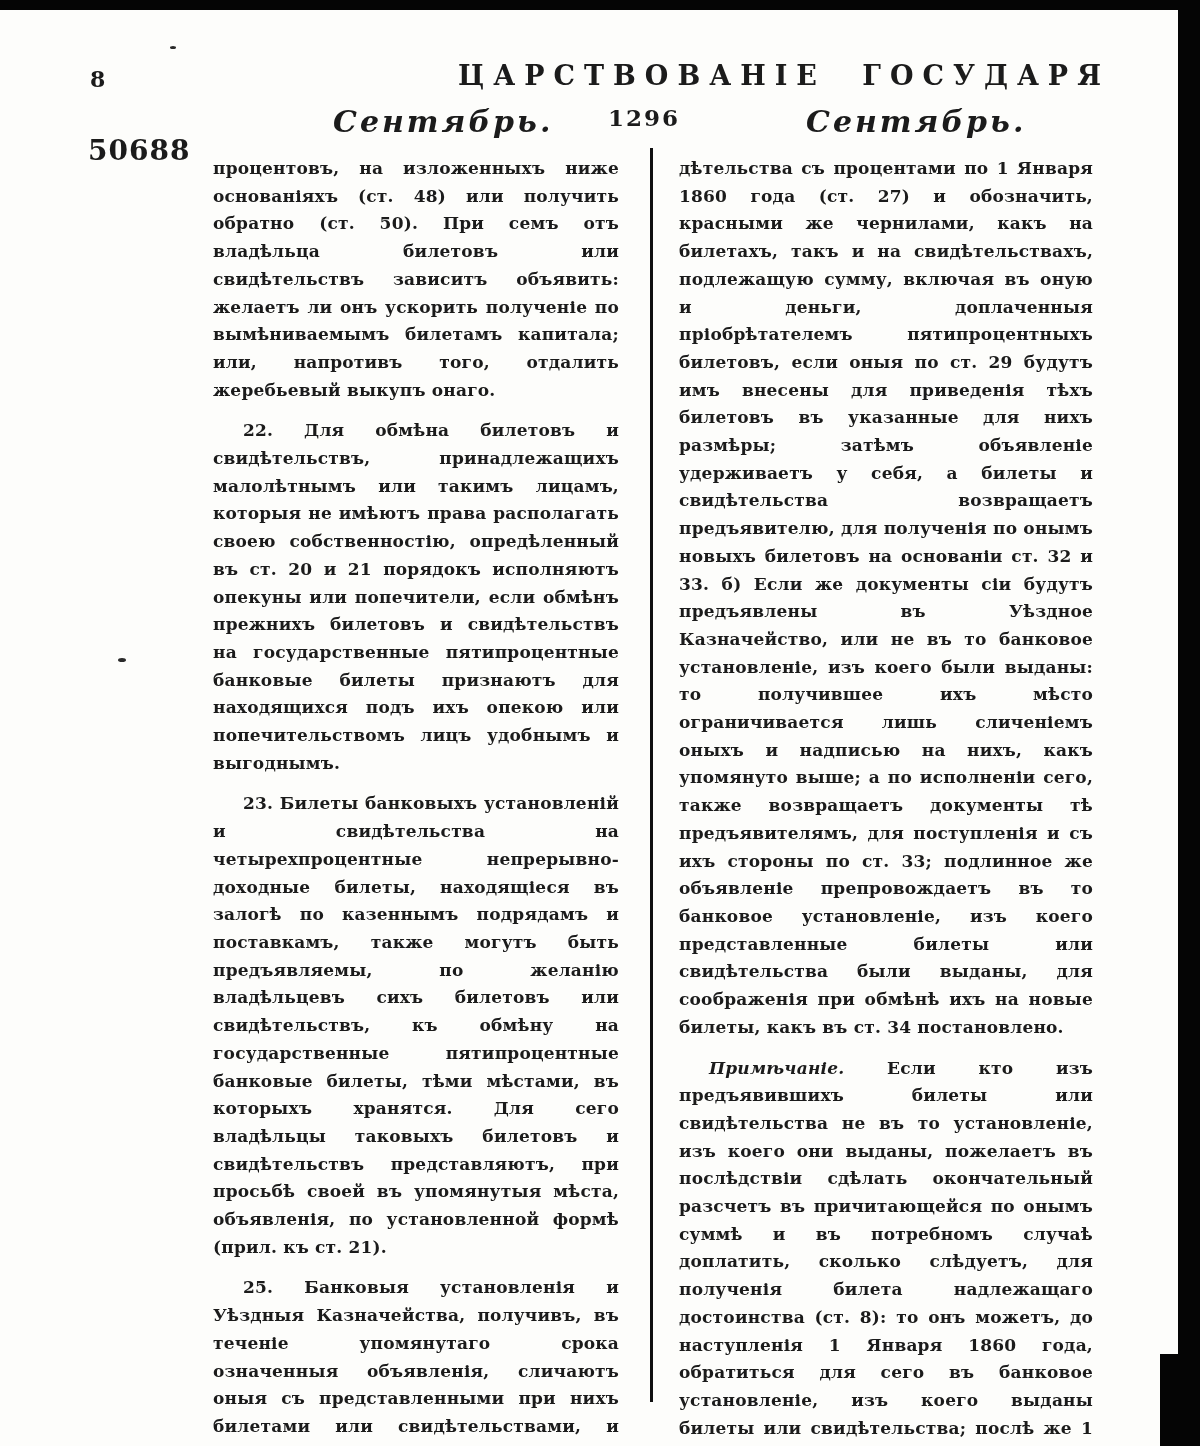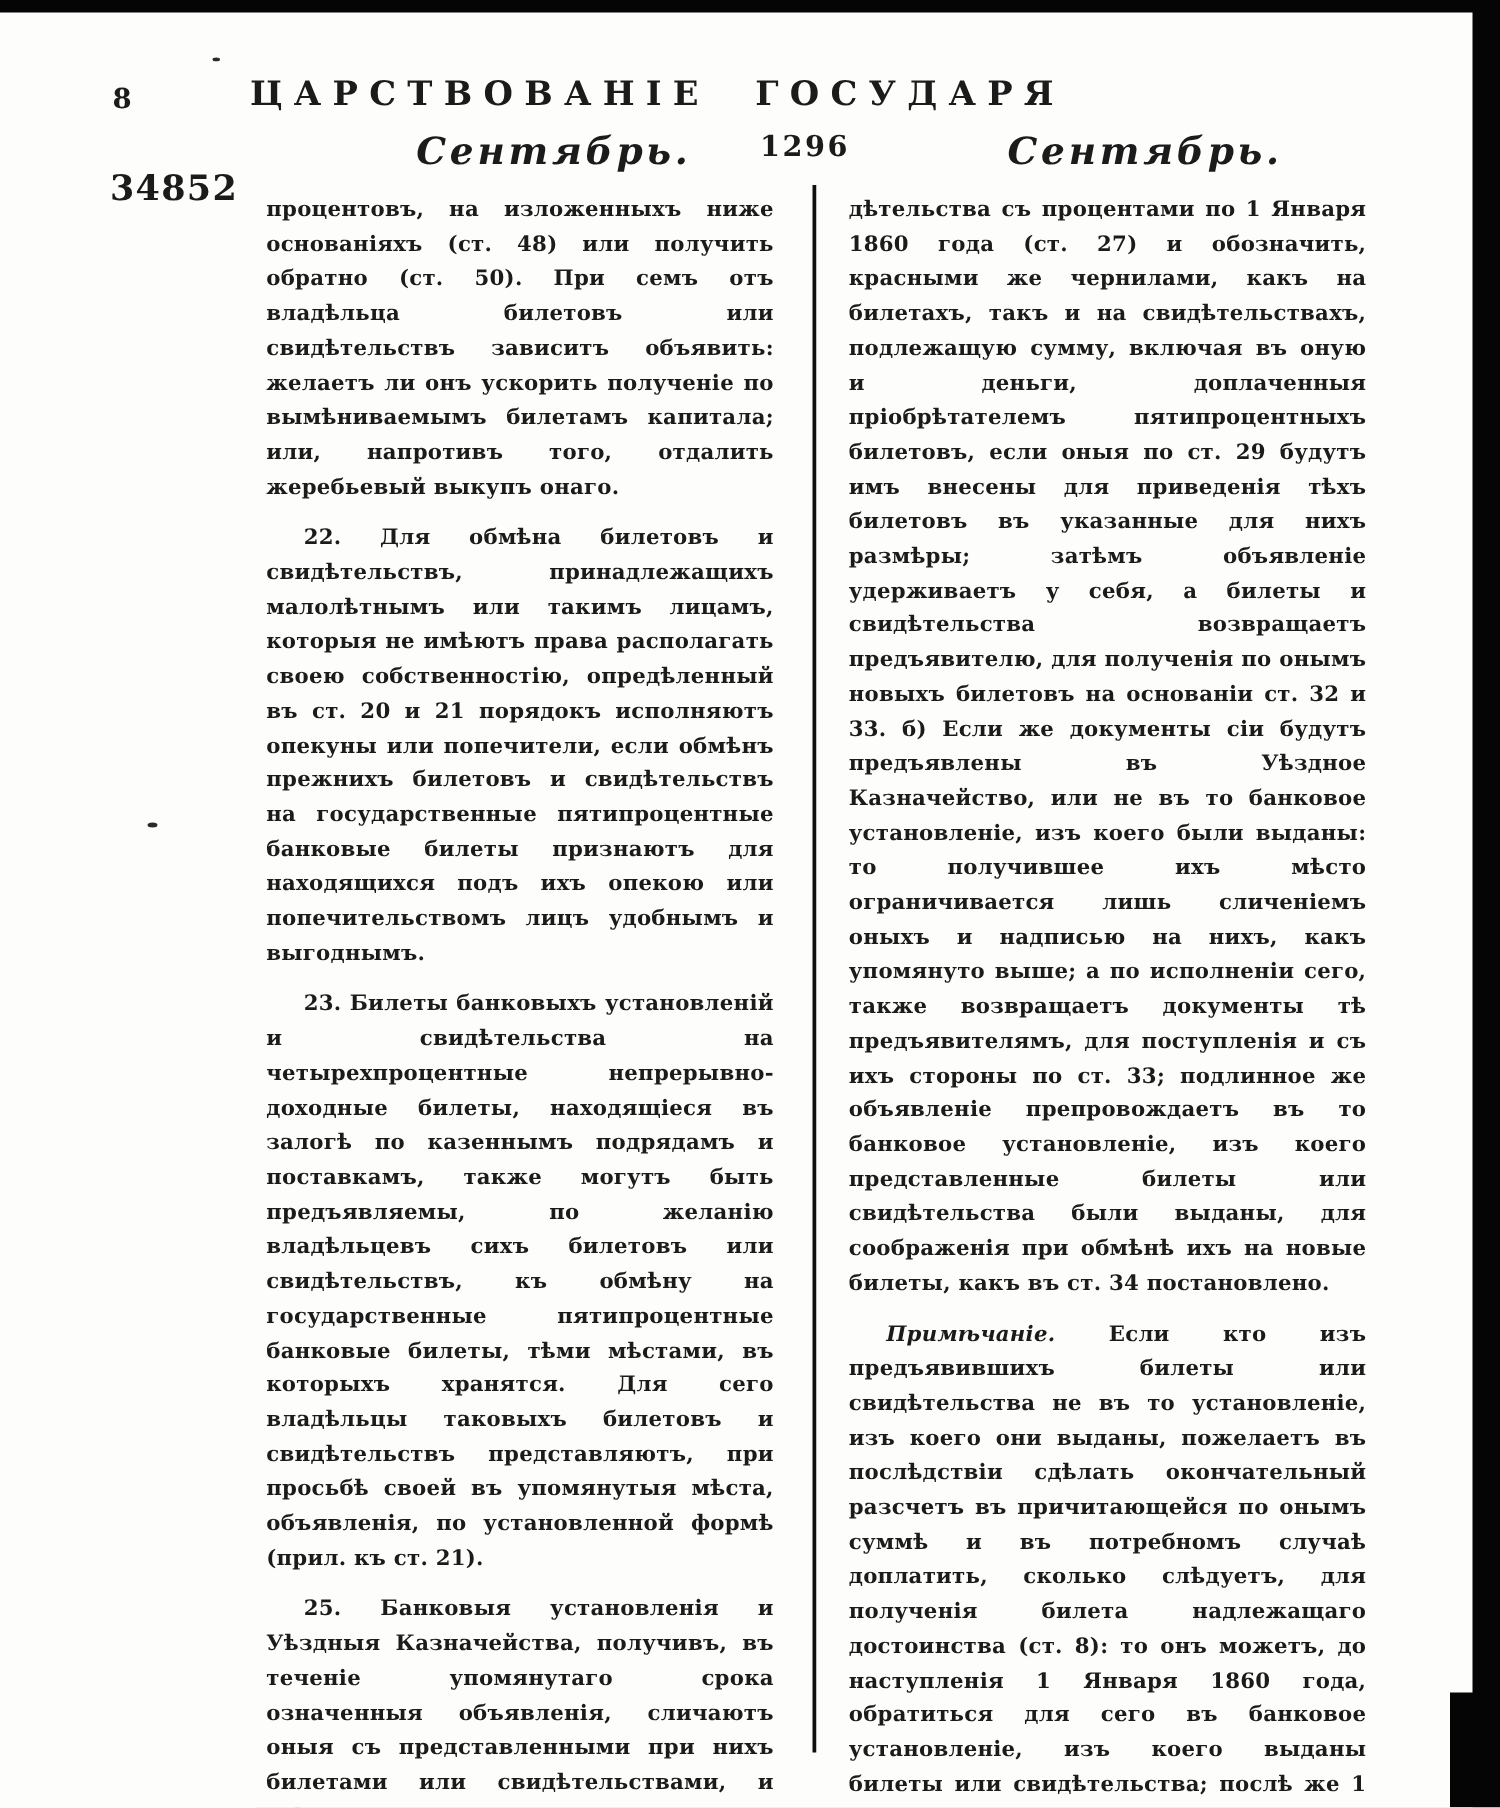--- a/index.html
+++ b/index.html
@@ -30,21 +30,21 @@
     left: 90px;
     top: 66px;
     font-size: 22px;
     font-weight: bold;
   }
   .running-title {
     position: absolute;
     left: 200px;
     top: 60px;
     width: 910px;
-    text-align: left;
+    text-align: right;
     font-size: 27px;
     font-weight: bold;
     letter-spacing: 9px;
     word-spacing: 18px;
     white-space: nowrap;
   }
   .month {
     position: absolute;
     top: 104px;
     font-size: 30px;
@@ -108,21 +108,21 @@
   <div class="speck speck-1"></div>
   <div class="speck speck-2"></div>
 
   <div class="page-number">8</div>
   <div class="running-title">ЦАРСТВОВАНІЕ ГОСУДАРЯ</div>
 
   <span class="month month-left">Сентябрь.</span>
   <span class="year">1296</span>
   <span class="month month-right">Сентябрь.</span>
 
-  <div class="act-number">34852</div>
+  <div class="act-number">50688</div>
 
   <div class="col col-left">
     <p class="para no-indent">процентовъ, на изложенныхъ ниже основаніяхъ (ст. 48) или получить обратно (ст. 50). При семъ отъ владѣльца билетовъ или свидѣтельствъ зависитъ объявить: желаетъ ли онъ ускорить полученіе по вымѣниваемымъ билетамъ капитала; или, напротивъ того, отдалить жеребьевый выкупъ онаго.</p>
     <p class="para">22. Для обмѣна билетовъ и свидѣтельствъ, принадлежащихъ малолѣтнымъ или такимъ лицамъ, которыя не имѣютъ права располагать своею собственностію, опредѣленный въ ст. 20 и 21 порядокъ исполняютъ опекуны или попечители, если обмѣнъ прежнихъ билетовъ и свидѣтельствъ на государственные пятипроцентные банковые билеты признаютъ для находящихся подъ ихъ опекою или попечительствомъ лицъ удобнымъ и выгоднымъ.</p>
     <p class="para">23. Билеты банковыхъ установленій и свидѣтельства на четырехпроцентные непрерывно-доходные билеты, находящіеся въ залогѣ по казеннымъ подрядамъ и поставкамъ, также могутъ быть предъявляемы, по желанію владѣльцевъ сихъ билетовъ или свидѣтельствъ, къ обмѣну на государственные пятипроцентные банковые билеты, тѣми мѣстами, въ которыхъ хранятся. Для сего владѣльцы таковыхъ билетовъ и свидѣтельствъ представляютъ, при просьбѣ своей въ упомянутыя мѣста, объявленія, по установленной формѣ (прил. къ ст. 21).</p>
     <p class="para">25. Банковыя установленія и Уѣздныя Казначейства, получивъ, въ теченіе упомянутаго срока означенныя объявленія, сличаютъ оныя съ представленными при нихъ билетами или свидѣтельствами, и сдѣлавъ красными чернилами на сихъ послѣднихъ надпись, что они предъявлены къ обмѣну на государственные пятипроцентные банковые билеты, поступаютъ по нижеслѣдующему порядку: а) Если билеты или свидѣтельства предъявлены въ то банковое установленіе, которое ихъ выдало: то оно, независимо отъ сказаннаго сличенія и надписи, обязывается повѣрить сіи документы съ своими книгами; вычислить стоимость билета или сви-</p>
   </div>
 
   <div class="divider"></div>
 

